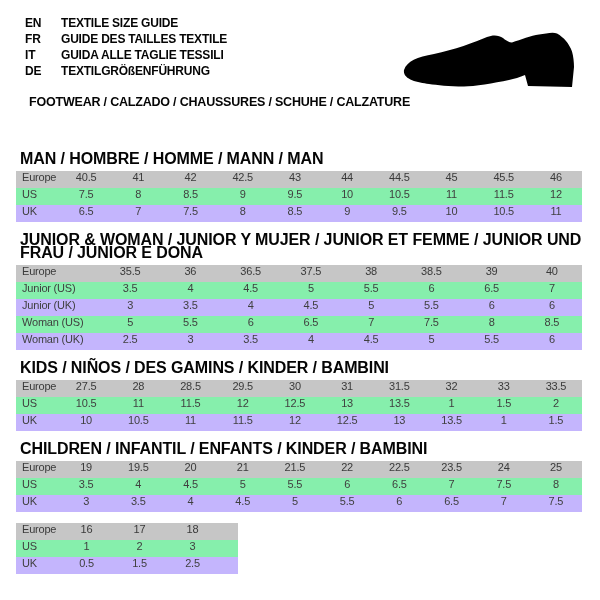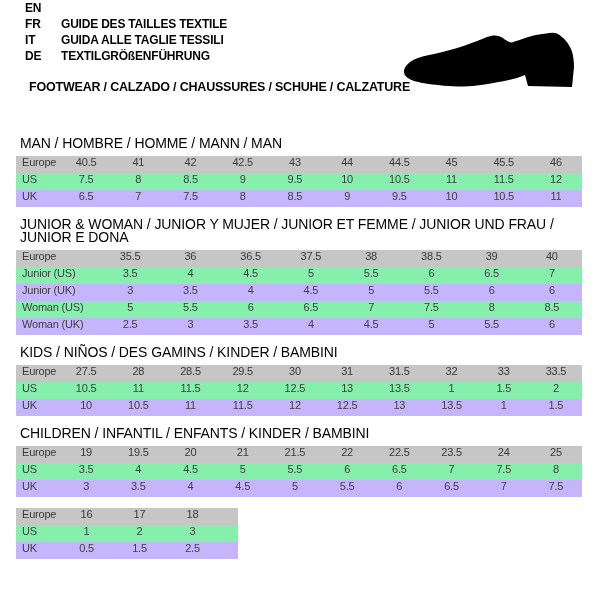--- a/index.html
+++ b/index.html
@@ -6,42 +6,42 @@
   html, body { width: 600px; height: 600px; }
   body {
     background: #ffffff;
     font-family: "Liberation Sans", sans-serif;
     color: #050505;
     overflow: hidden;
     position: relative;
   }
 
   
-  .header { position: relative; }
+  .header { position: relative; padding-top: 15px; }
   .lang-list { padding-left: 25px; }
   .lang-row { display: flex; height: 16px; align-items: center; }
   .lang-code {
     width: 36px; font-weight: bold; font-size: 12px;
     letter-spacing: -0.2px;
   }
   .lang-title { font-weight: bold; font-size: 12px; letter-spacing: -0.2px; }
   .category-line {
     margin: 15px 0 0 29px;
     font-weight: bold; font-size: 12.5px; letter-spacing: -0.2px;
     line-height: 16px;
   }
   .shoe { position: absolute; top: 24px; right: 20px; width: 182px; height: 76px; }
 
   
   .main { margin-top: 42px; }
   .tbl { margin-top: 11px; }
   .tbl:first-child { margin-top: 0; }
   .tbl-title {
     margin: 0 0 6px 20px;
-    font-size: 14px; font-weight: normal; letter-spacing: -0.1px;
+    font-size: 16px; font-weight: bold; letter-spacing: -0.1px;
     line-height: 13px; color: #050505;
   }
   .table { margin-left: 16px; width: 566px; }
   .tbl.narrow .table { width: 222px; }
   .row { display: flex; height: 17px; align-items: flex-start; }
   .row.head { background: #c6c6c6; }
   .row.w    { background: #86efac; }
   .row.g    { background: #c4b5fd; }
   .cell {
     flex: 1 1 0; text-align: center;
@@ -55,20 +55,21 @@
   .tbl.narrow .cell:not(.label) { flex: 0 0 53px; }
   .row.head .cell { color: #3a3a3a; }
 </style>
 </head>
 <body>
 
 <header class="header">
   <div class="lang-list">
     <div class="lang-row">
       <span class="lang-code">EN</span>
+      <span class="lang-title">TEXTILE SIZE GUIDE</span>
     </div>
     <div class="lang-row">
       <span class="lang-code">FR</span>
       <span class="lang-title">GUIDE DES TAILLES TEXTILE</span>
     </div>
     <div class="lang-row">
       <span class="lang-code">IT</span>
       <span class="lang-title">GUIDA ALLE TAGLIE TESSILI</span>
     </div>
     <div class="lang-row">

